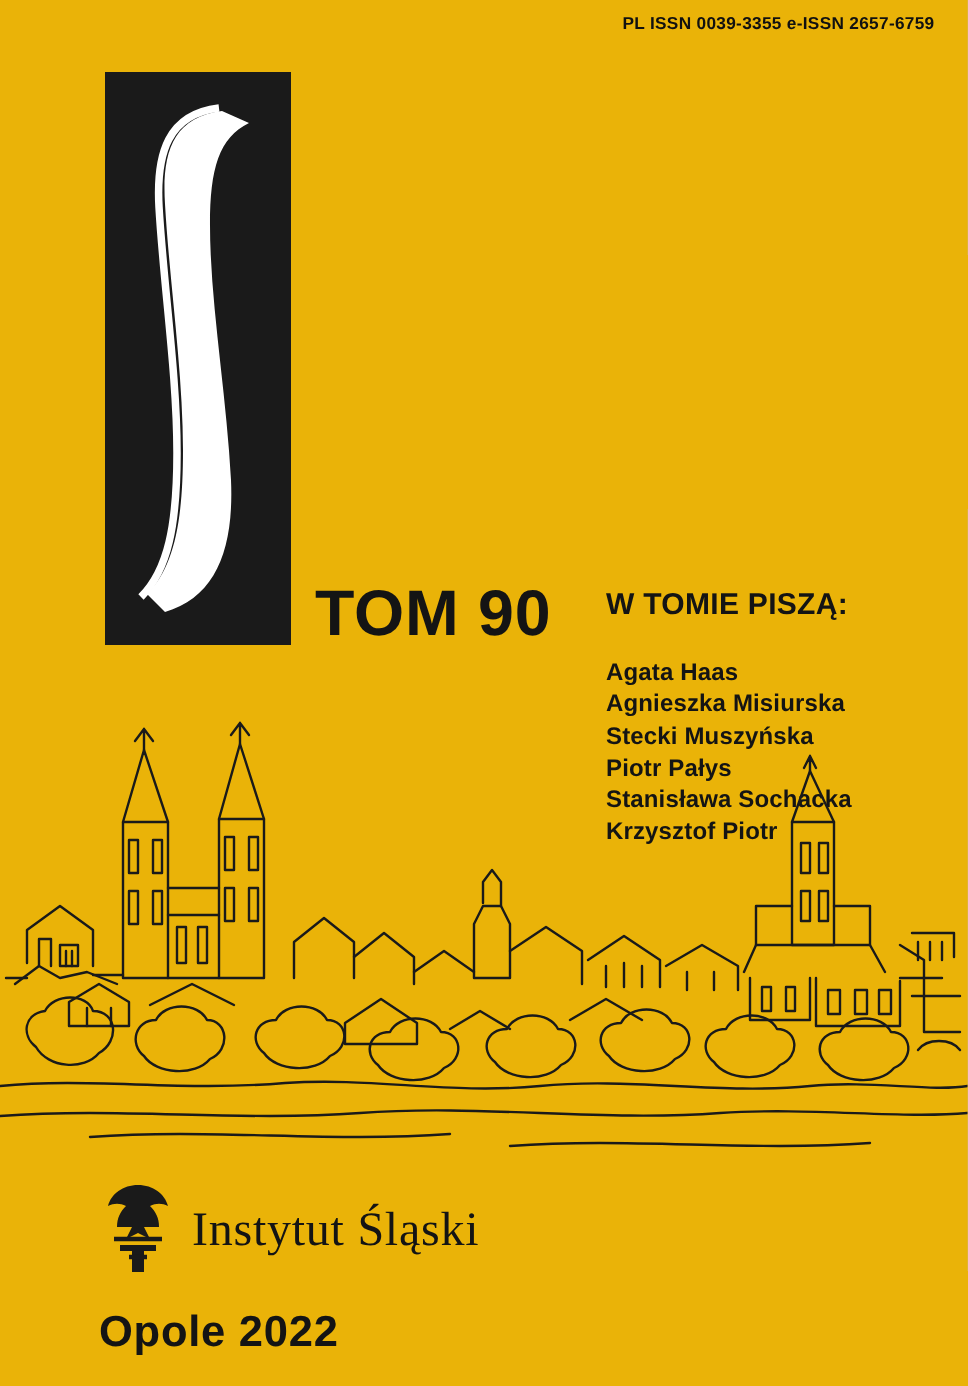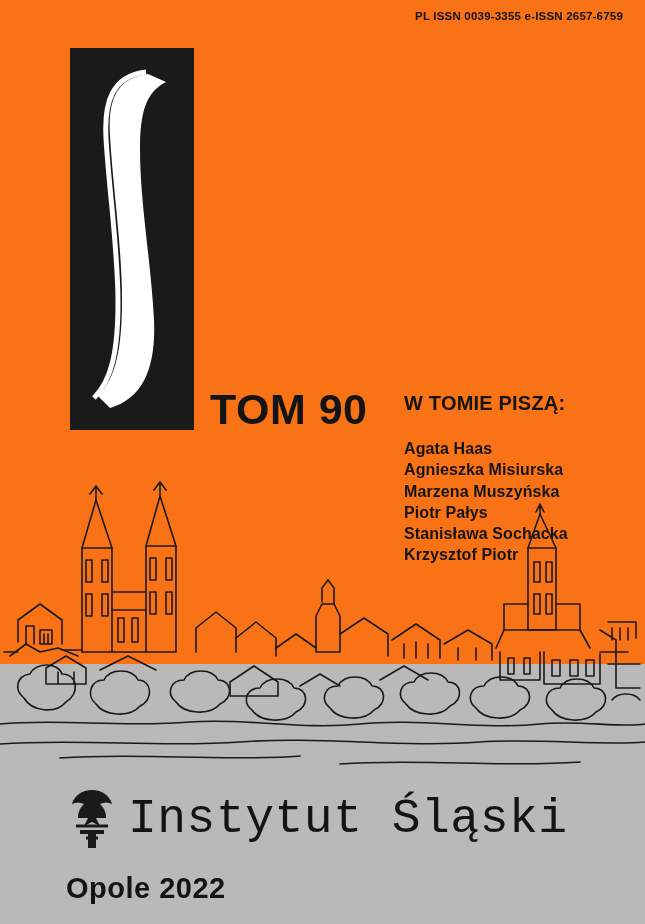--- a/index.html
+++ b/index.html
@@ -10,22 +10,22 @@
     width: 645px;
     height: 924px;
     background: #b9b9b9;
     font-family: "Liberation Sans", sans-serif;
     overflow: hidden;
     position: relative;
   }
   .cover {
     position: relative;
     width: 645px;
-    height: 664px;
-    background: #f97316;
+    height: 924px;
+    background: #eab308;
   }
   .issn {
     position: absolute;
     top: 10px;
     right: 22px;
     font-size: 11.5px;
     font-weight: bold;
     color: #111;
     letter-spacing: 0.2px;
   }
@@ -107,22 +107,22 @@
     top: 786px;
     display: flex;
     align-items: center;
   }
   .publisher-mark {
     width: 52px;
     height: 66px;
     margin-right: 10px;
   }
   .publisher-name {
-    font-family: Liberation Mono, monospace;
-    font-size: 48px;
+    font-family: Liberation Serif, serif;
+    font-size: 32px;
     color: #141414;
     letter-spacing: 0.5px;
     text-align: center;
   }
   .imprint {
     position: absolute;
     left: 66px;
     top: 872px;
     font-size: 29px;
     font-weight: bold;
@@ -143,21 +143,21 @@
     <path d="M76 24 C42 28 34 54 36 90 C39 142 48 202 48 254 C48 302 42 332 24 350" fill="none" stroke="#ffffff" stroke-width="5"></path>
   </svg>
 
 
   <div class="tom">TOM 90</div>
 
   <div class="authors">
     <div class="authors-heading">W TOMIE PISZĄ:</div>
     <div class="author">Agata Haas</div>
     <div class="author">Agnieszka Misiurska</div>
-    <div class="author">Marzena Muszyńska</div>
+    <div class="author">Stecki Muszyńska</div>
     <div class="author">Piotr Pałys</div>
     <div class="author">Stanisława Sochacka</div>
     <div class="author">Krzysztof Piotr</div>
   </div>
 
   <svg class="cityscape" viewBox="0 0 645 330">
     <g fill="none" stroke="#1a1a1a" stroke-width="1.6" stroke-linejoin="round" stroke-linecap="round">
 
       <path d="M96 48 L96 34 M96 34 L90 42 M96 34 L102 42"></path>
       <path d="M96 48 L82 96 L82 200 L112 200 L112 96 Z"></path>

